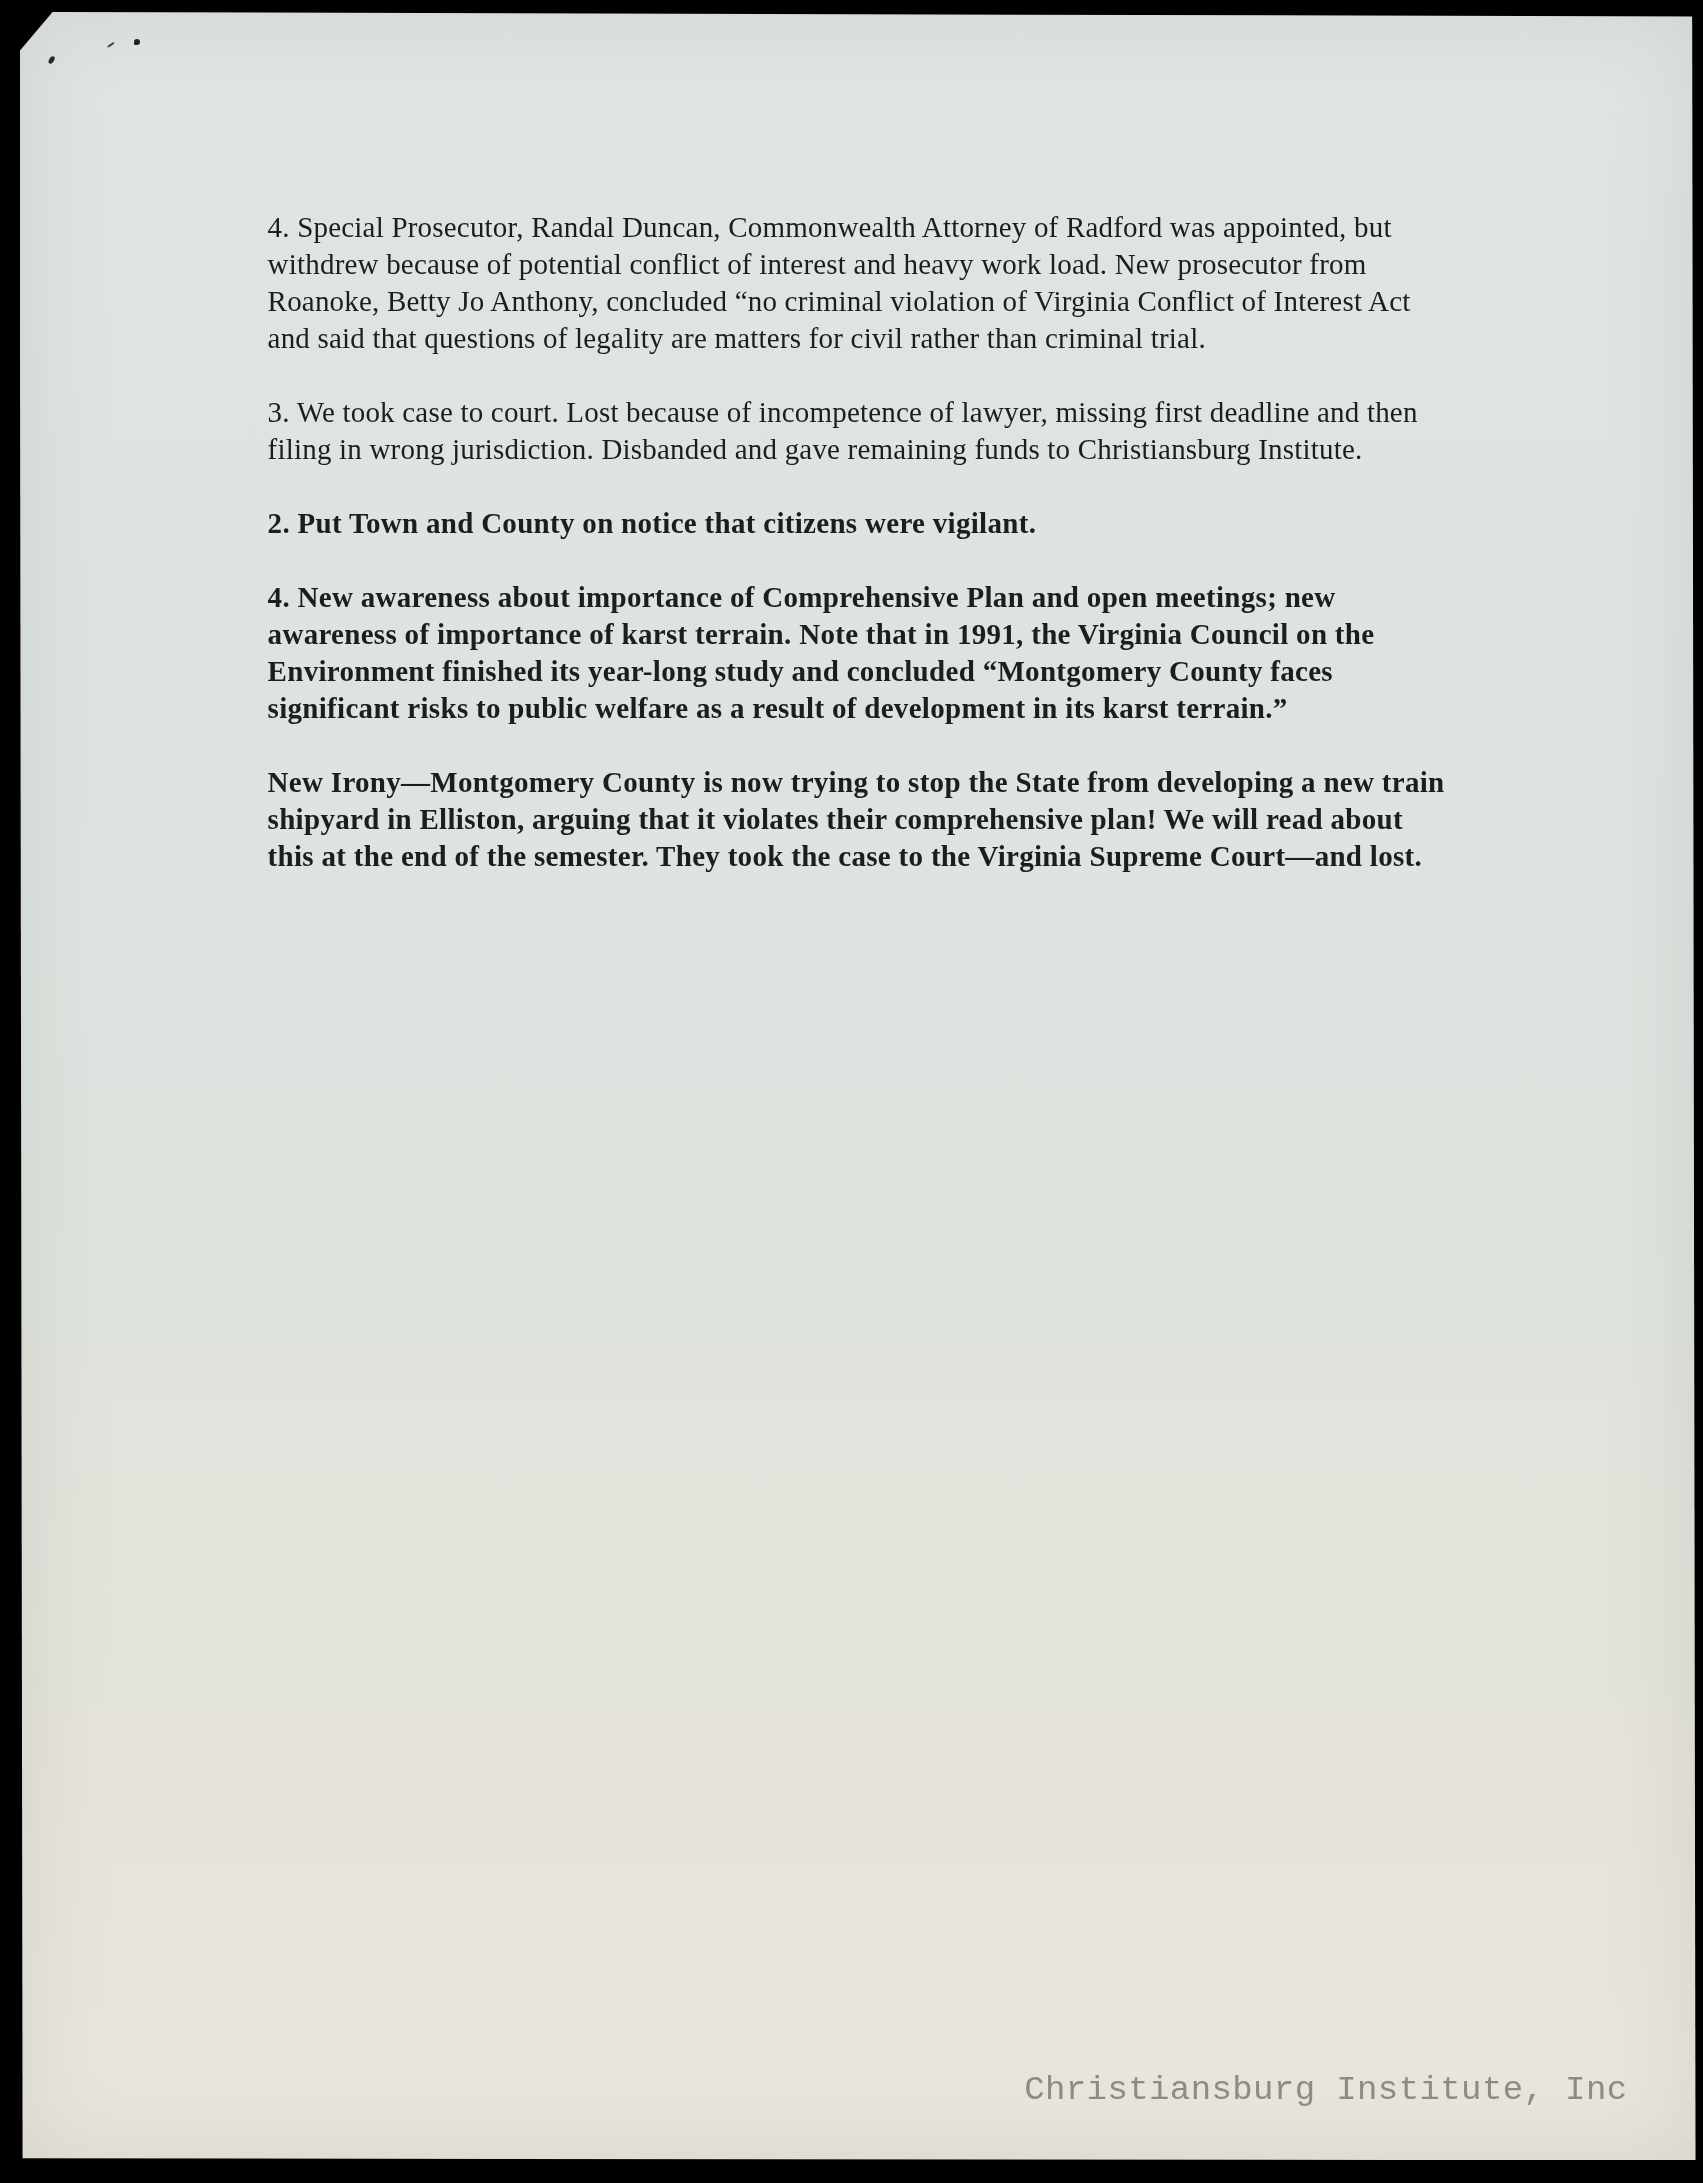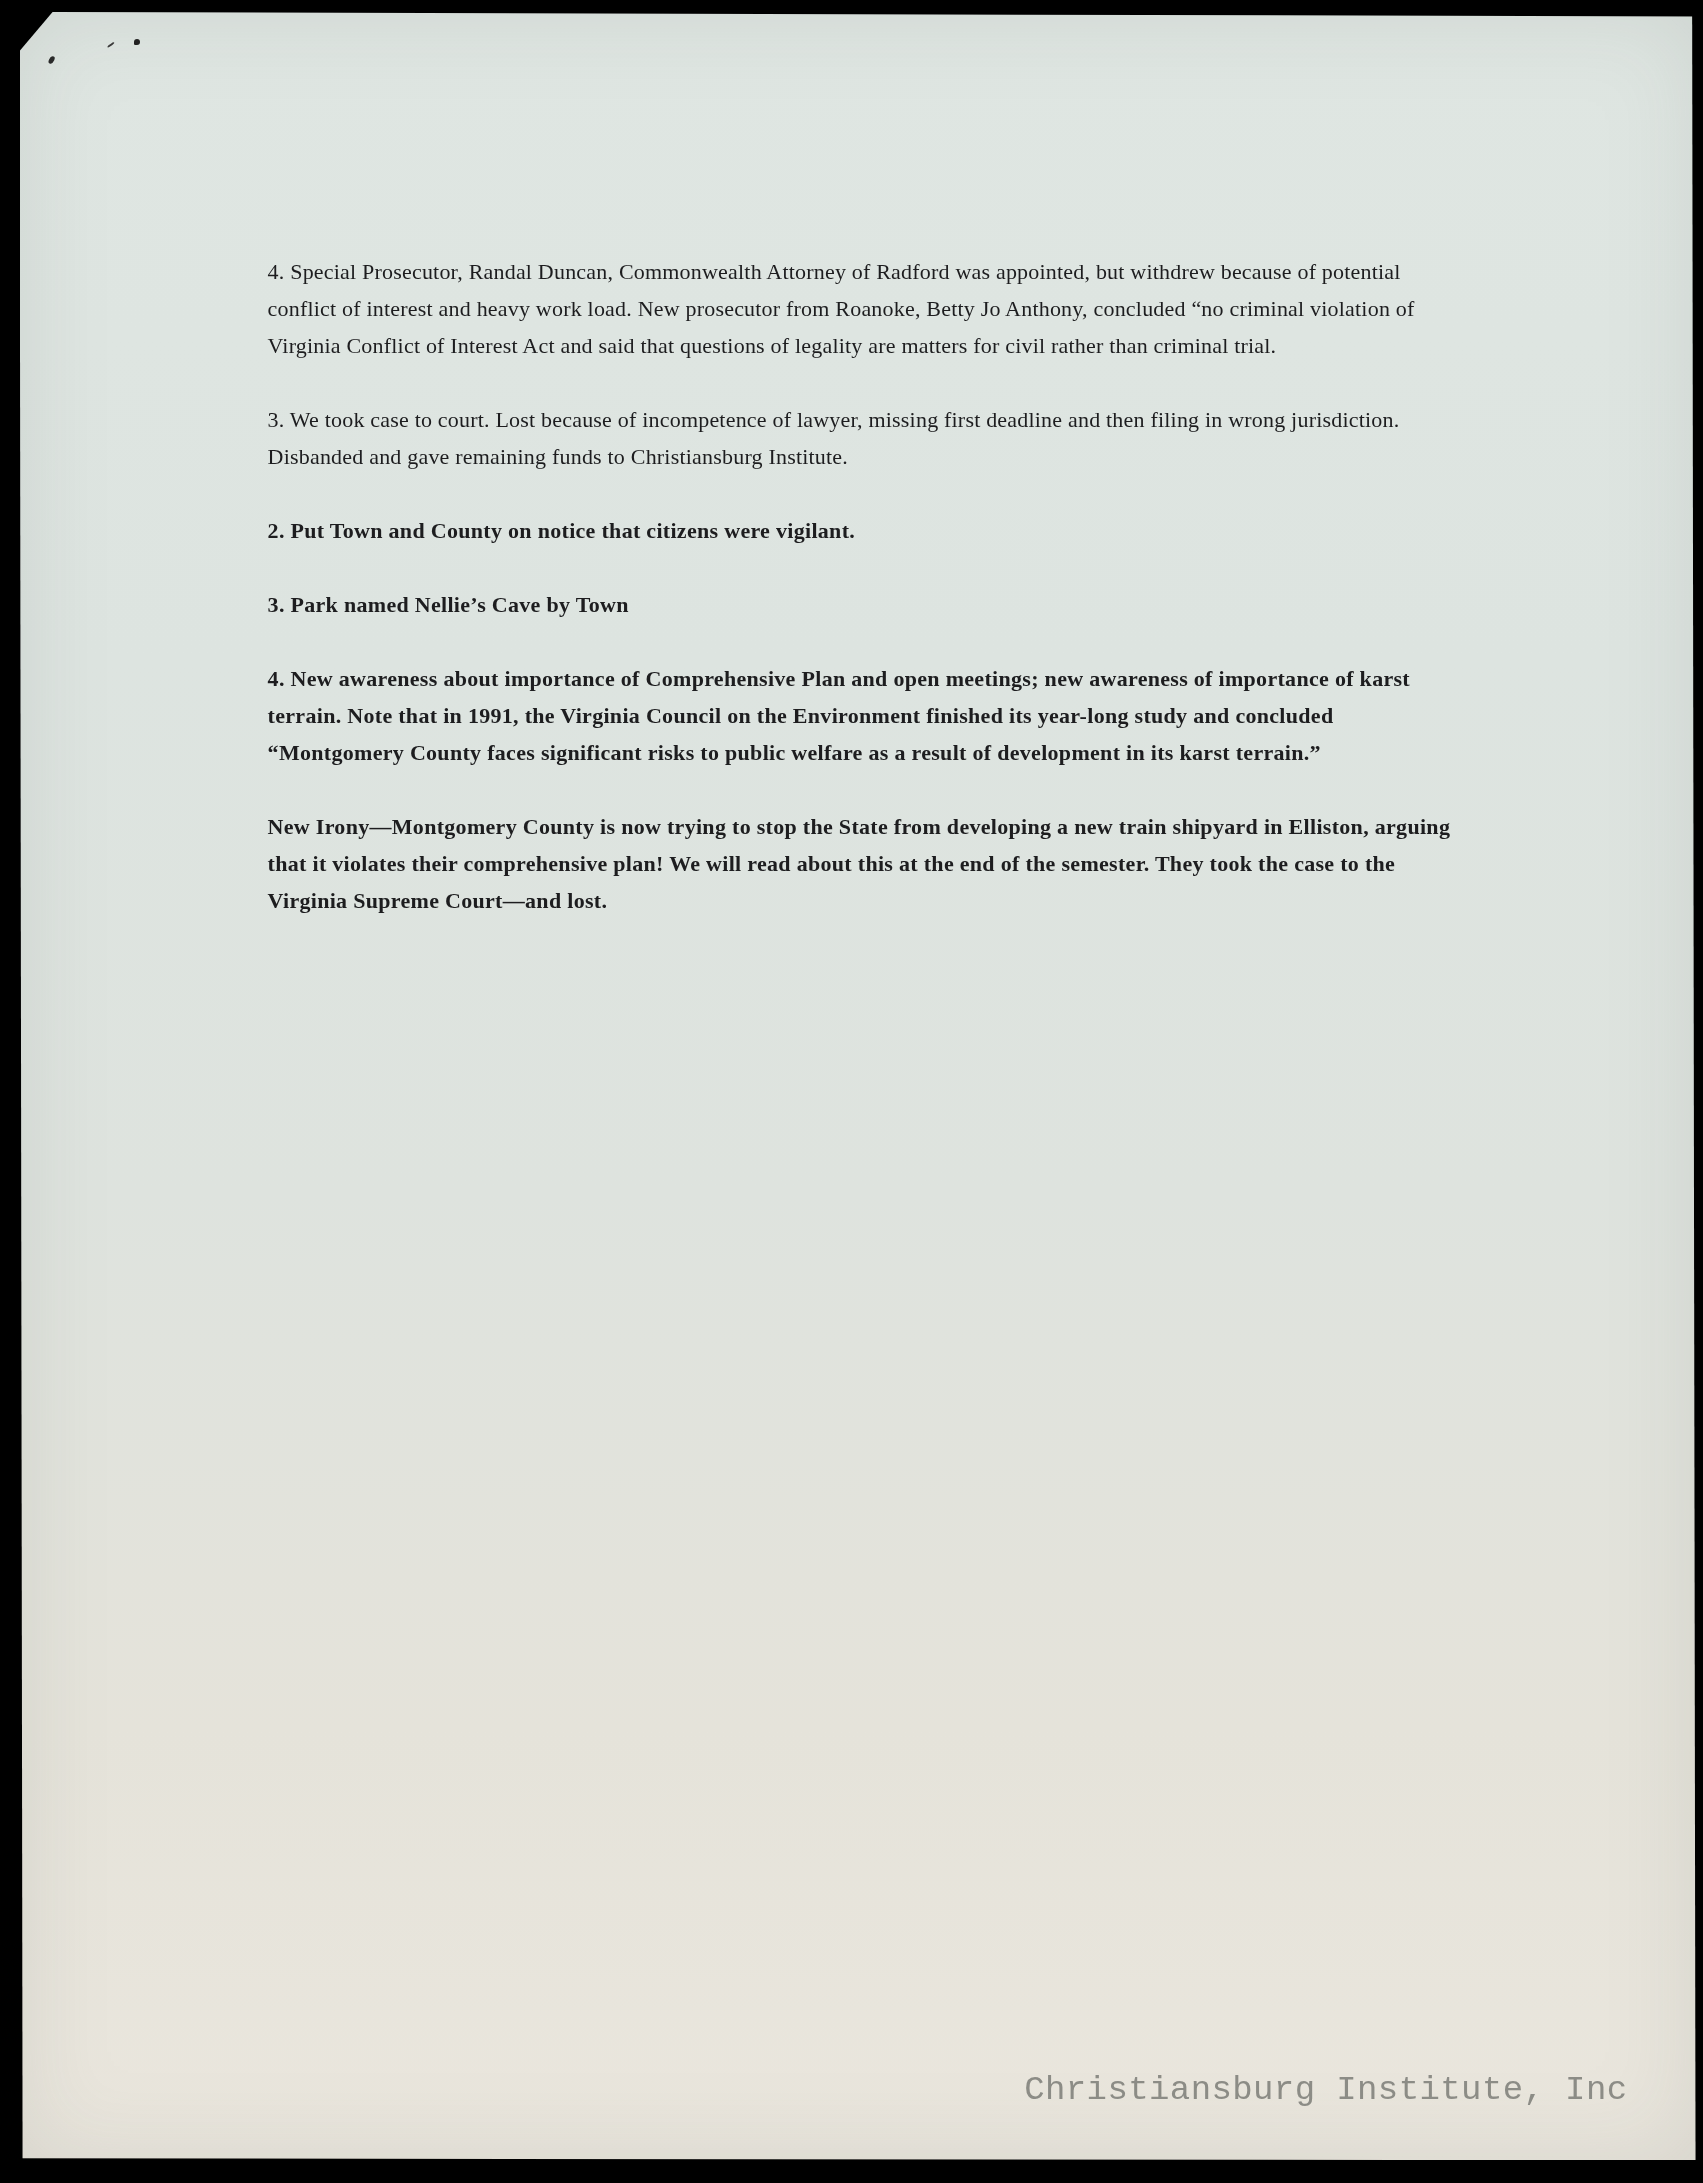--- a/index.html
+++ b/index.html
@@ -57,24 +57,23 @@
     height: 6px;
     background: #222;
     border-radius: 50% 50% 50% 20%;
   }
   .text-block {
     position: absolute;
     left: 248px;
     top: 197px;
     width: 1185px;
     color: #1d1d1f;
-    font-size: 22px;
+    font-size: 29px;
     line-height: 37px;
     letter-spacing: 0.2px;
-    margin-top: 44px;
   }
   .para {
     margin: 0 0 37px 0;
   }
   .para.bold {
     font-weight: bold;
     letter-spacing: 0.3px;
   }
   .watermark {
     position: absolute;
@@ -92,21 +91,20 @@
 <div class="paper">
 
   <span class="speck-1"></span>
   <span class="speck-2"></span>
   <span class="speck-3"></span>
 
   <div class="text-block">
     <p class="para regular">4. Special Prosecutor, Randal Duncan, Commonwealth Attorney of Radford was appointed, but withdrew because of potential conflict of interest and heavy work load. New prosecutor from Roanoke, Betty Jo Anthony, concluded “no criminal violation of Virginia Conflict of Interest Act  and said that questions of legality are matters for civil rather than criminal trial.</p>
     <p class="para regular">3. We took case to court. Lost because of incompetence of lawyer, missing first deadline and then filing in wrong jurisdiction.  Disbanded and gave remaining funds to Christiansburg Institute.</p>
     <p class="para bold">2. Put Town and County on notice that citizens were vigilant.</p>
-    <p class="para bold">3. Park named Nellie’s Cave by Town</p>
     <p class="para bold">4. New awareness about importance of Comprehensive Plan and open meetings; new awareness of importance of karst terrain. Note that in 1991, the Virginia Council on the Environment finished its year-long study and concluded “Montgomery County faces significant risks to public welfare as a result of development in its karst terrain.”</p>
     <p class="para bold">New Irony—Montgomery County is now trying to stop the State from developing a new train shipyard in Elliston, arguing that it violates their comprehensive plan! We will read about this at the end of the semester. They took the case to the Virginia Supreme Court—and lost.</p>
   </div>
 
   <div class="watermark">Christiansburg Institute, Inc</div>
 
 </div>
 
 
 </body></html>

